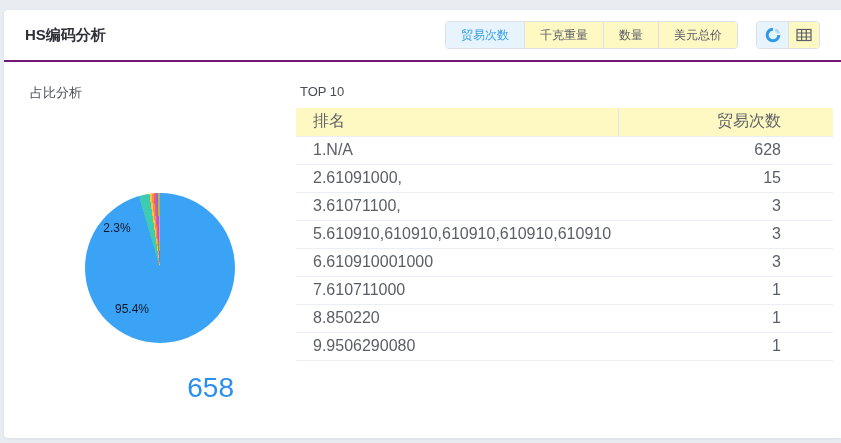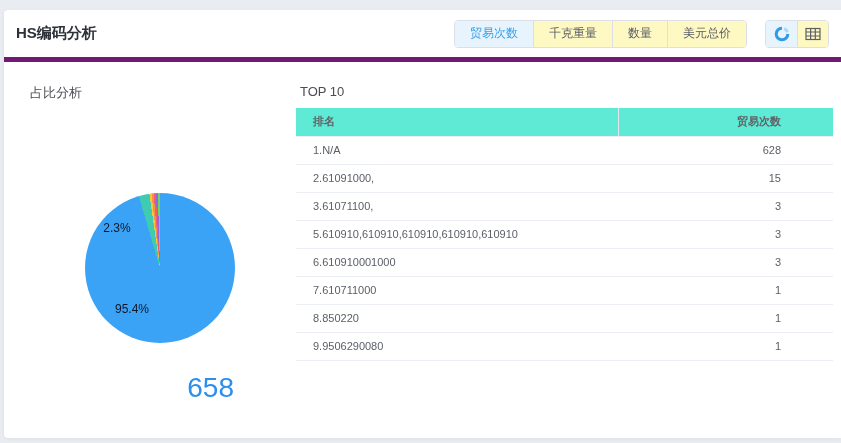--- a/index.html
+++ b/index.html
@@ -2,21 +2,21 @@
 <html><head>
 <meta charset="utf-8">
 <style>
   * { margin:0; padding:0; box-sizing:border-box; }
   html,body { width:841px; height:443px; }
   body { background:#e9ecf1; font-family:"Liberation Sans","DejaVu Sans",sans-serif; position:relative; overflow:hidden; }
 
   .card { position:absolute; left:4px; top:10px; width:837px; height:428px;
           background:#fff; border-radius:4px 0 0 4px; box-shadow:0 1px 4px rgba(0,0,0,0.06); }
 
-  .card-header { height:52px; display:flex; align-items:center; padding:0 12px; border-bottom:5px solid #701a75; }
+  .card-header { height:52px; display:flex; align-items:center; padding:0 21px; border-bottom:2px solid #701a75; }
   .title { font-size:15px; font-weight:bold; color:#2e3138; margin-right:auto; }
 
   .btn-group { display:flex; border:1px solid #dcdfe6; border-radius:4px; overflow:hidden; background:#fff; }
   .btn-group + .btn-group { margin-left:18px; }
   .seg-btn { height:26px; padding:0 15px; font-size:12px; color:#5a5e66; background:#fef9c3;
              border:none; border-left:1px solid #dcdfe6; cursor:pointer; display:flex; align-items:center;
              font-family:inherit; white-space:nowrap; }
   .seg-btn:first-child { border-left:none; }
   .seg-btn.active { background:#e8f4fd; color:#3aa1e8; }
   .icon-btn { width:31px; padding:0; justify-content:center; }
@@ -31,25 +31,25 @@
   .pie-label { position:absolute; font-size:12px; color:#0f172a; transform:translate(-50%,-50%); }
   .pie-label.main { left:128px; top:247px; }
   .pie-label.second { left:113px; top:166px; }
 
   .total-label { position:absolute; left:81px; top:293px; width:150px; text-align:center;
                  font-size:13px; color:#8d929c; }
   .total-value { position:absolute; left:80px; top:310px; width:150px; text-align:right;
                  font-size:28px; color:#2b8ff0; }
 
   table.top10 { position:absolute; left:292px; top:46px; width:537px; border-collapse:collapse; table-layout:fixed; }
-  table.top10 th { height:28px; background:#5eead4; font-weight:bold; font-size:11px; color:#5f6368;
+  table.top10 th { height:28px; background:#fef9c3; font-weight:normal; font-size:16px; color:#5f6368;
                    border-bottom:1px solid #ebeef5; }
   table.top10 th.col-rank { text-align:left; padding-left:17px; width:322px; border-right:1px solid #e3e6ec; }
   table.top10 th.col-value { text-align:right; padding-right:52px; }
-  table.top10 td { height:28px; font-size:11px; color:#5a5e66; border-bottom:1px solid #ebeef5; }
+  table.top10 td { height:28px; font-size:16px; color:#5a5e66; border-bottom:1px solid #ebeef5; }
   table.top10 td.rank { padding-left:17px; text-align:left; }
   table.top10 td.value { padding-right:52px; text-align:right; }
 </style>
 </head>
 <body>
 
 <div class="card">
 
   <div class="card-header">
     <div class="title">HS编码分析</div>

